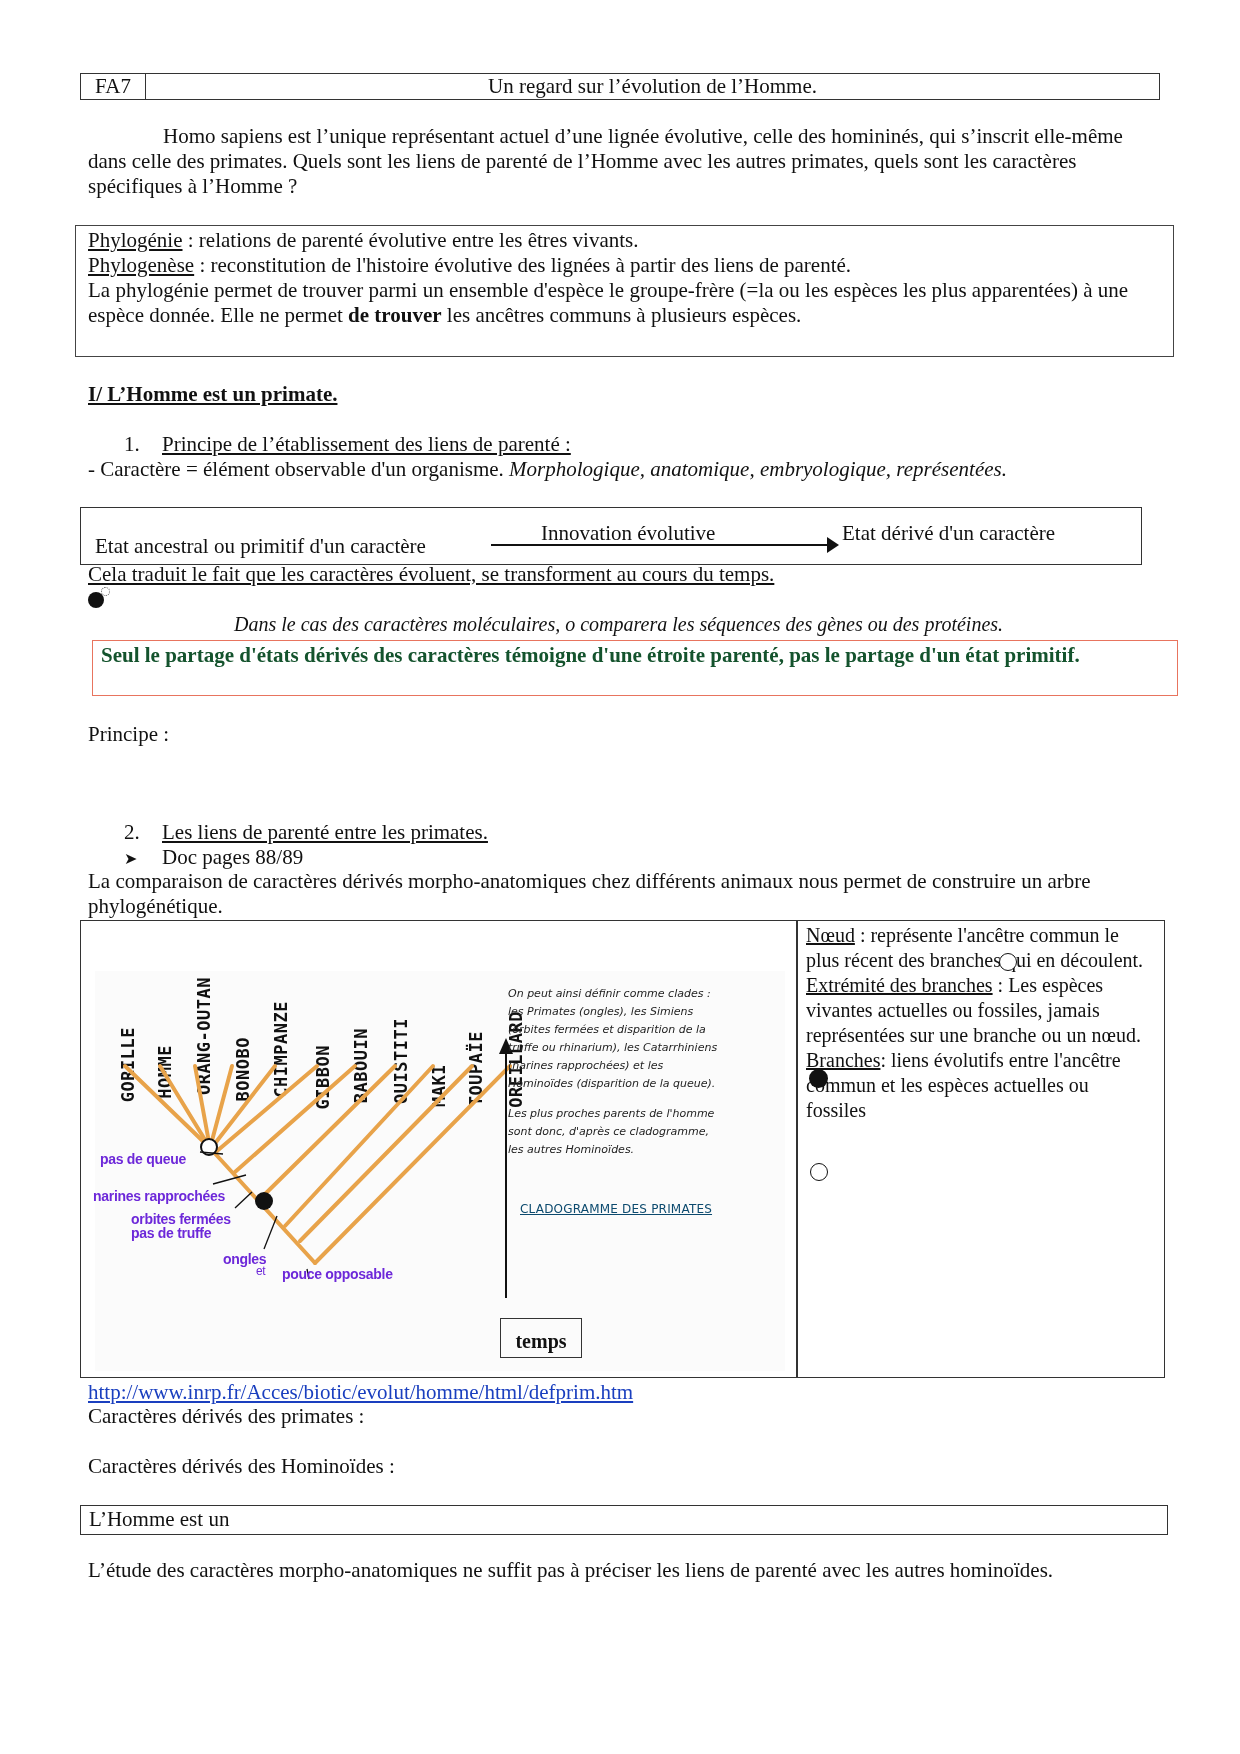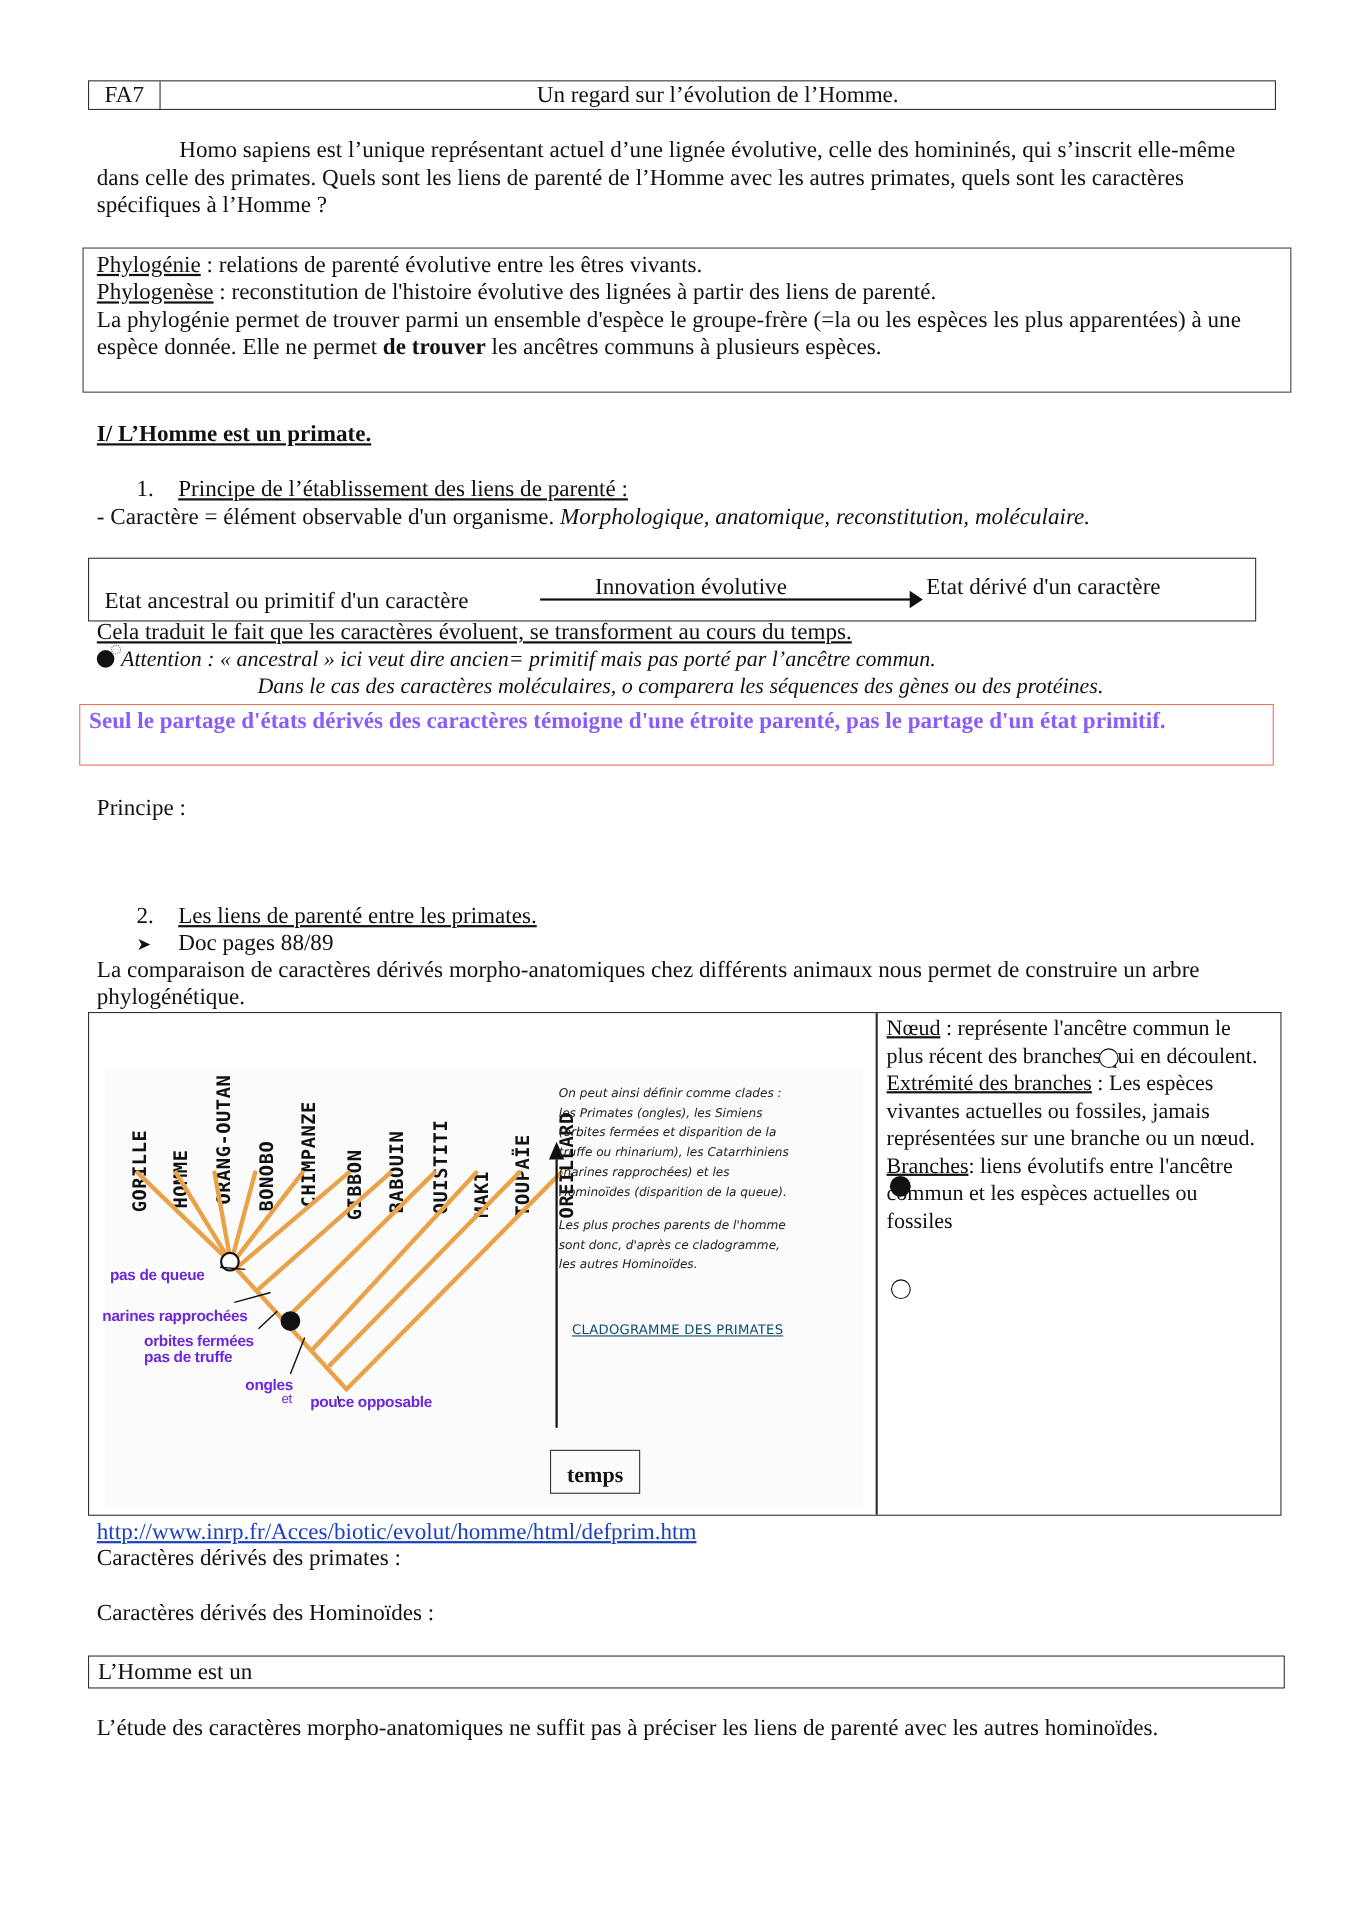--- a/index.html
+++ b/index.html
@@ -36,23 +36,23 @@
   .arr-line { left: 410px; top: 36px; width: 338px; height: 1.5px; background:#111; }
   .arr-head { left: 746px; top: 29px; width: 0; height: 0;
     border-top: 8px solid transparent; border-bottom: 8px solid transparent; border-left: 12px solid #111; }
   .derive { left: 761px; top: 13px; }
   .cela { left: 88px; top: 562px; text-decoration: underline; }
   .attention { left: 88px; top: 587px; font-style: italic; font-size: 20px; }
   .attention2 { left: 234px; top: 612px; font-style: italic; font-size: 20px; }
   .bomb { display: inline-block; width: 16px; height: 16px; border-radius: 50%; background: #111; position: relative; top: 2px; margin-right: 6px; }
   .bomb::after { content: ""; position: absolute; right: -6px; top: -5px; width: 7px; height: 7px; border: 1px dotted #555; border-radius: 50%; }
   .red-box {
-    left: 72px; top: 640px; width: 1076px; height: 52px;
+    left: 92px; top: 640px; width: 1076px; height: 52px;
     border: 1.5px solid #e8745e; padding: 2px 0 0 8px;
-    color: #8b5cf6; font-weight: bold;
+    color: #14532d; font-weight: bold;
   }
   .principe { left: 88px; top: 722px; }
   .item2 { left: 124px; top: 820px; }
   .item2 .num { display: inline-block; width: 38px; }
   .doc { left: 124px; top: 845px; }
   .doc .arrow { display: inline-block; width: 38px; font-size: 16px; }
   .compar { left: 88px; top: 869px; width: 1080px; }
   .tree-table {
     left: 80px; top: 920px; width: 1083px; height: 456px;
     border: 1.5px solid #333;
@@ -107,35 +107,35 @@
   <p><span>La phylogénie permet de trouver parmi un ensemble d'espèce le groupe-frère (=la ou les espèces les plus apparentées) à une espèce donnée. Elle ne permet </span><b>de trouver</b><span> les ancêtres communs à plusieurs espèces.</span></p>
 </div>
 
 <div class="abs sec-title">I/ L’Homme est un primate.</div>
 
 <div class="abs item1">
   <span class="num">1.</span><u>Principe de l’établissement des liens de parenté :</u>
 </div>
 
 <div class="abs bullets">
-  <div><span>- Caractère = élément observable d'un organisme. </span><i>Morphologique, anatomique, reconstitution, moléculaire.</i></div>
+  <div><span>- Caractère = élément observable d'un organisme. </span><i>Morphologique, anatomique, embryologique, représentées.</i></div>
 </div>
 
 <div class="abs arrow-box">
   <div class="abs anc">Etat ancestral ou primitif d'un caractère</div>
   <div class="abs innov">Innovation évolutive</div>
   <div class="abs arr-line"></div>
   <div class="abs arr-head"></div>
   <div class="abs derive">Etat dérivé d'un caractère</div>
 </div>
 
 <div class="abs cela">Cela traduit le fait que les caractères évoluent, se transforment au cours du temps.</div>
 
 <div class="abs attention">
-  <span class="bomb"></span><span>Attention : « ancestral » ici veut dire ancien= primitif mais pas porté par l’ancêtre commun.</span>
+  <span class="bomb"></span>
 </div>
 <div class="abs attention2">Dans le cas des caractères moléculaires, o comparera les séquences des gènes ou des protéines.</div>
 
 <div class="abs red-box">Seul le partage d'états dérivés des caractères témoigne d'une étroite parenté, pas le partage d'un état primitif.</div>
 
 <div class="abs principe">Principe :</div>
 
 <div class="abs item2">
   <span class="num">2.</span><u>Les liens de parenté entre les primates.</u>
 </div>

